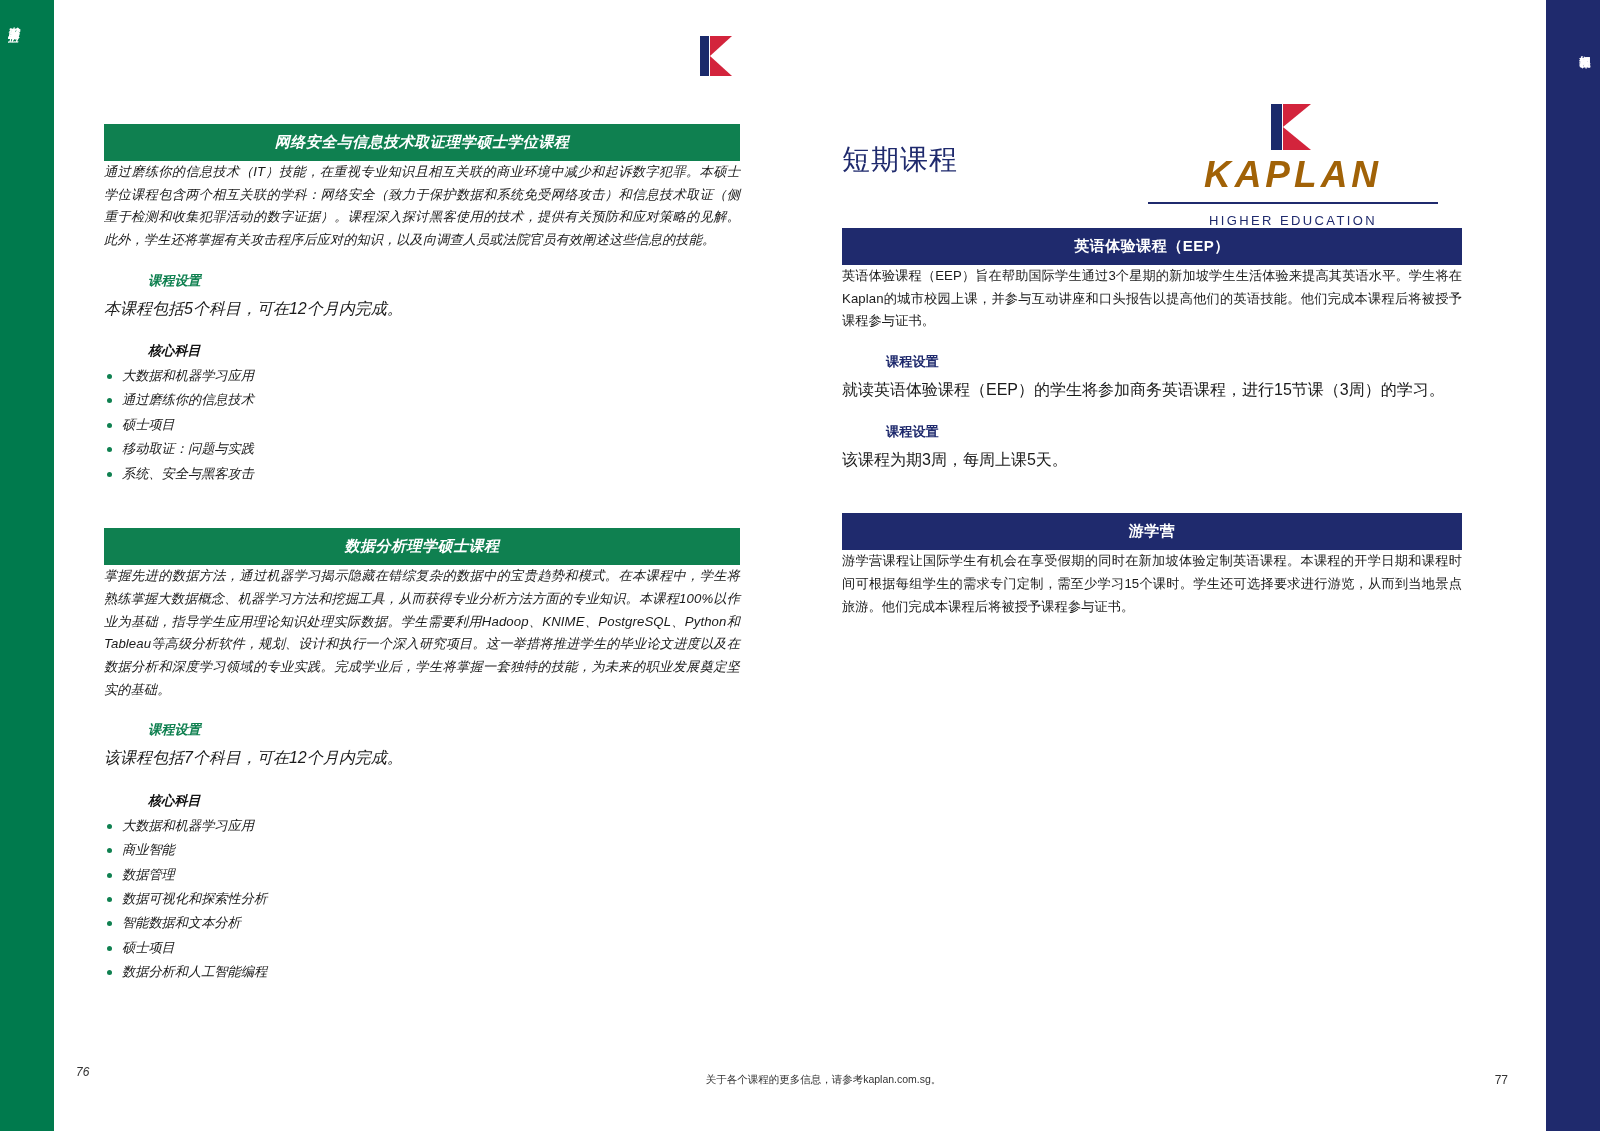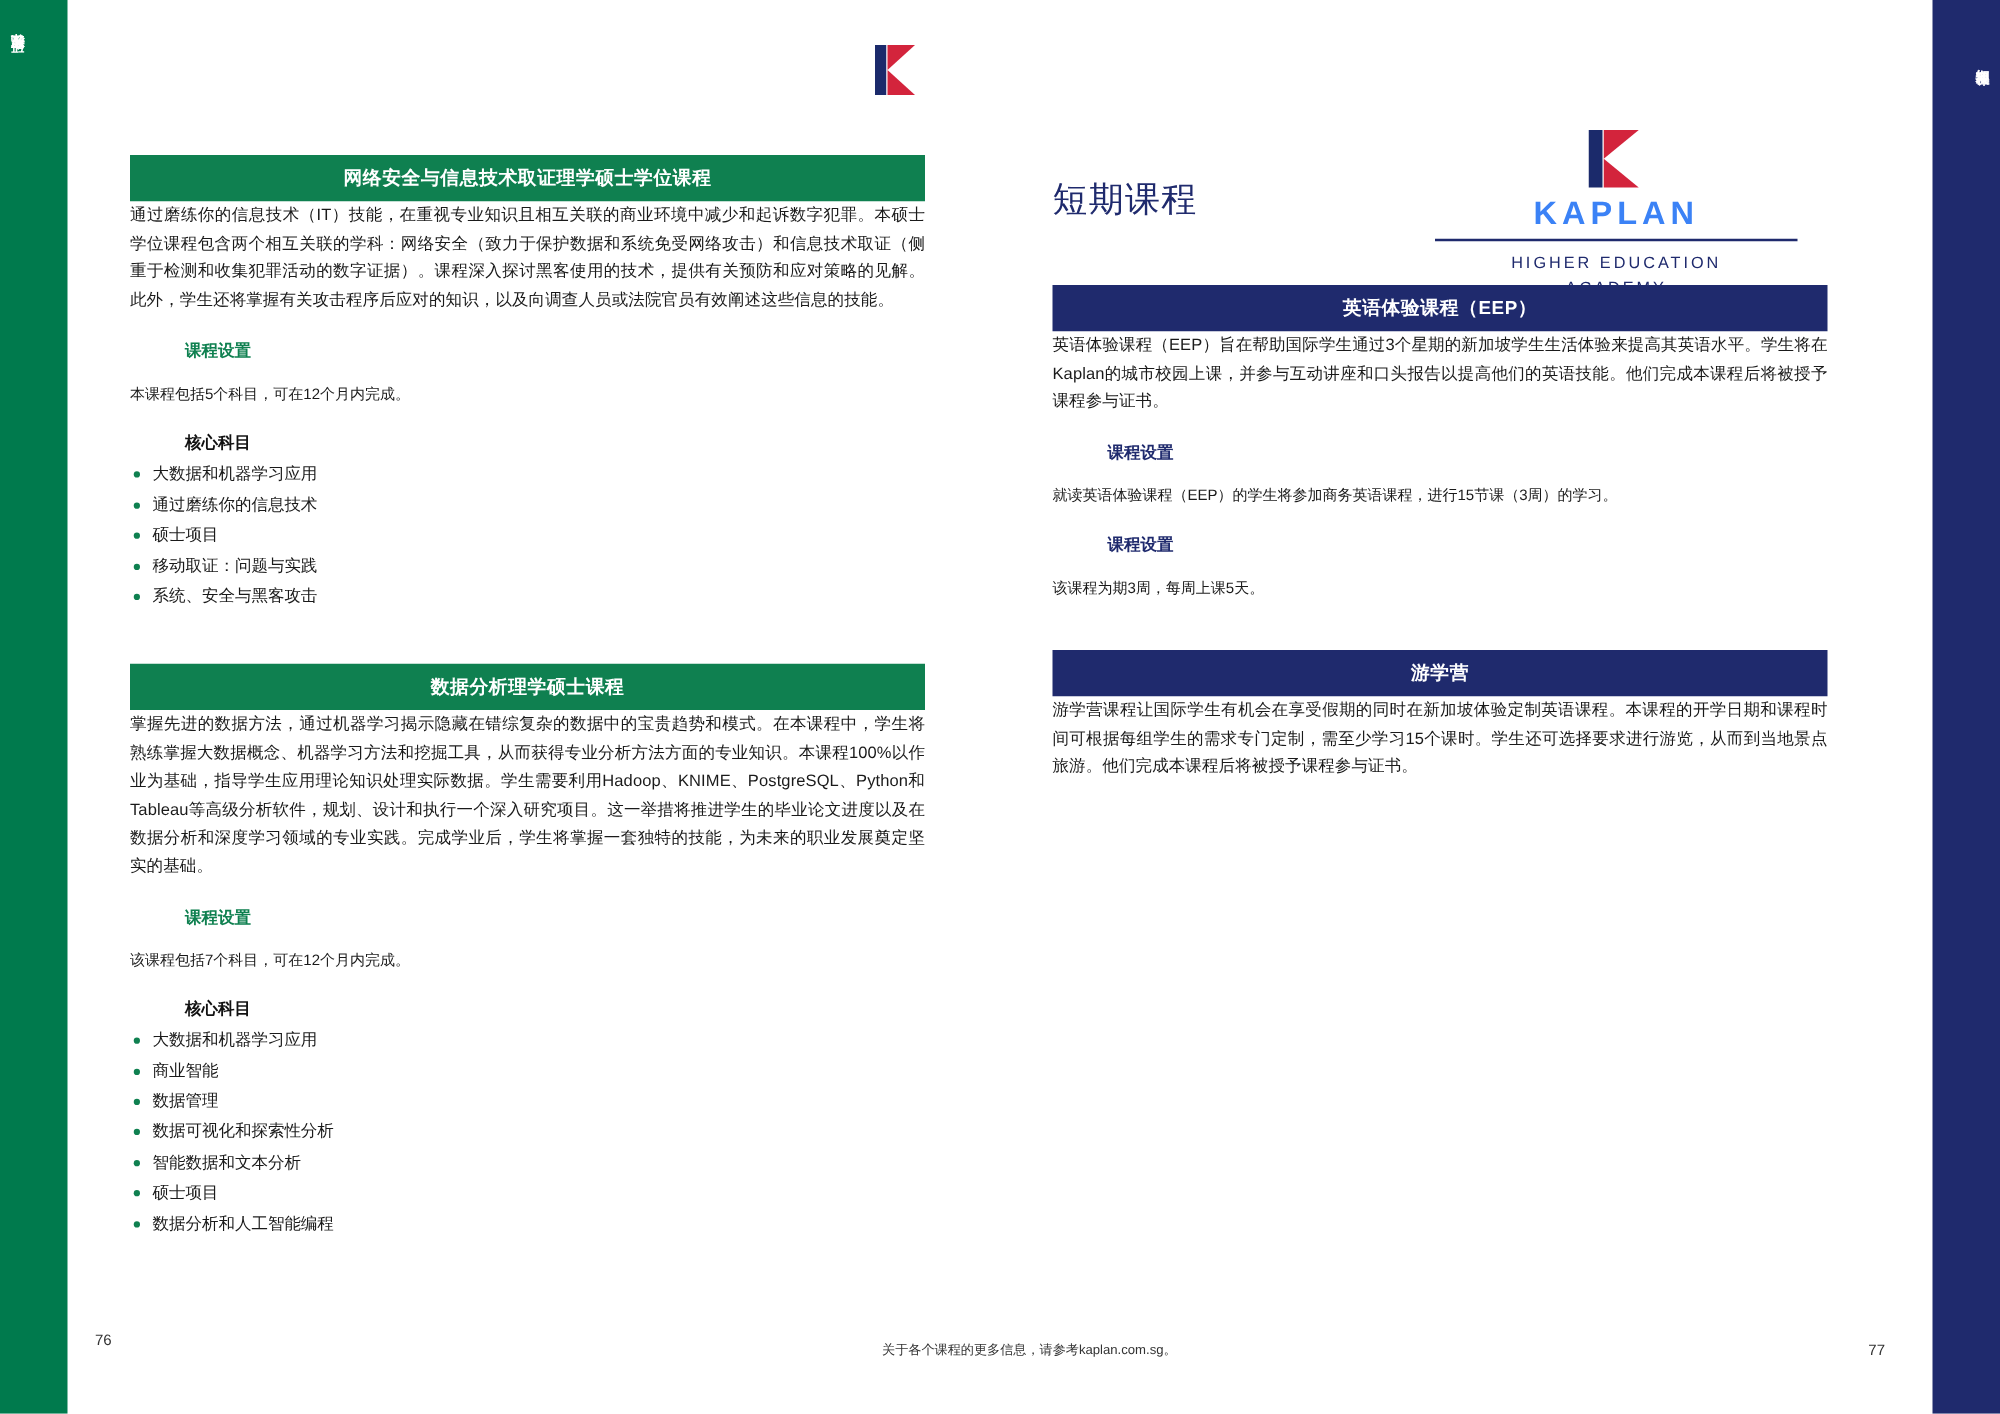--- a/index.html
+++ b/index.html
@@ -13,20 +13,21 @@
     position: relative;
     overflow: hidden;
   }
   .spread { position: absolute; inset: 0; display: flex; }
 
   
   .page-left {
     position: relative;
     width: 800px; height: 1123px;
     background: #ffffff;
+    font-style: italic;
   }
   .left-edge-bar {
     position: absolute; left: 0; top: 0;
     width: 54px; height: 1131px;
     background: #007a4d;
   }
   .left-edge-label {
     position: absolute;
     left: 8px; top: 46px;
     width: 38px;
@@ -94,22 +95,22 @@
     margin-top: 20px;
     font-size: 13.2px;
     font-weight: bold;
     margin-left: 44px;
   }
   .sub-green { color: #0f8050; }
   .sub-navy  { color: #1f2a6d; }
   .sub-dark  { color: #111111; }
 
   .sub-body {
-    margin-top: 15px;
-    font-size: 12px;
+    margin-top: 5px;
+    font-size: 16px;
     line-height: 1.7;
     color: #1a1a1a;
   }
 
   ul.core-list {
     margin: 6px 0 0 0;
     padding: 0;
     list-style: none;
   }
   ul.core-list li {
@@ -182,25 +183,26 @@
     border-left: 28px solid #d3243c;
     border-bottom: 23px solid transparent;
   }
   .kaplan-lockup .kl-mark .dn {
     position: absolute; left: 12px; top: 23px;
     width: 0; height: 0;
     border-left: 28px solid #d3243c;
     border-top: 23px solid transparent;
   }
   .kaplan-word {
-    font-size: 26px;
+    font-size: 37px;
     letter-spacing: 4px;
-    color: #3b82f6;
+    color: #a16207;
     font-weight: bold;
     line-height: 1.05;
+    font-style: italic;
   }
   .kaplan-rule {
     height: 2px; background: #1f2a6d;
     margin: 7px auto 7px auto;
     width: 290px;
   }
   .kaplan-sub {
     font-size: 13px;
     letter-spacing: 2.4px;
     color: #1f2a6d;

